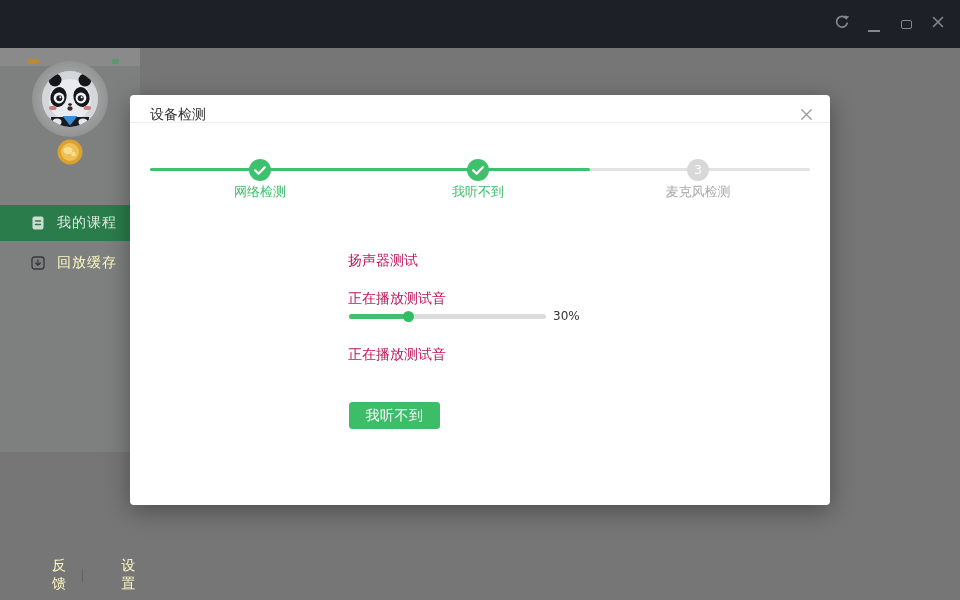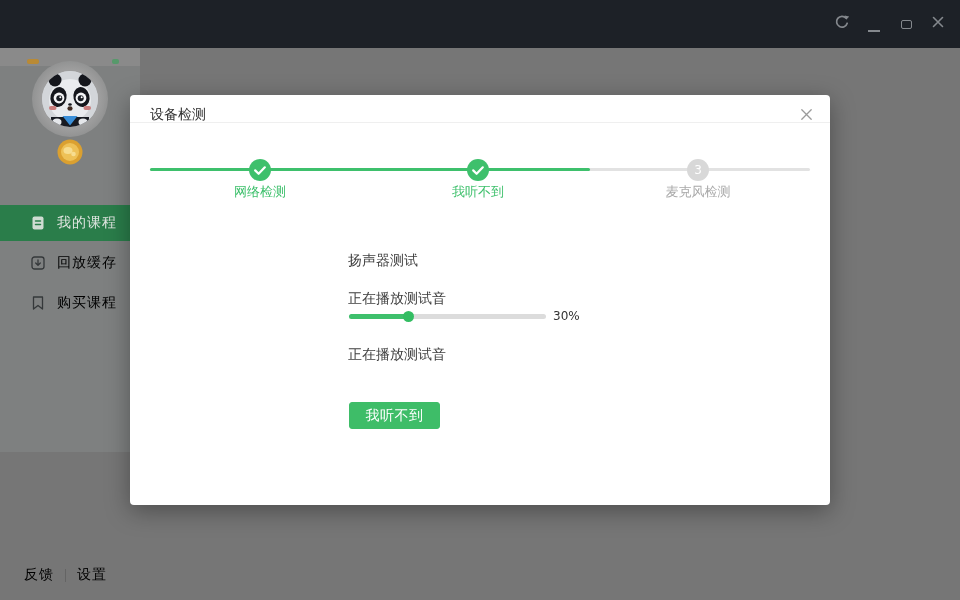--- a/index.html
+++ b/index.html
@@ -19,25 +19,25 @@
   .profile-band { position:absolute; left:0; top:0; width:140px; height:18px; background:#8a8a8a; }
   .speck-orange { position:absolute; left:27px; bottom:2px; width:12px; height:5px; border-radius:2px; background:#b98a35; }
   .speck-green  { position:absolute; left:112px; bottom:2px; width:7px; height:5px; border-radius:2px; background:#57996b; }
   .avatar-halo { position:absolute; left:32px; top:13px; width:76px; height:76px; border-radius:50%;
                  background:radial-gradient(circle,#9e9e9e 55%, #7e8080 96%); }
   .avatar { position:absolute; left:42px; top:23px; width:56px; height:56px; border-radius:50%; overflow:hidden; background:#d3d6da; cursor:pointer; }
   .coin { position:absolute; left:57px; top:91px; width:26px; height:26px; }
   .menu { position:absolute; left:0; top:157px; width:140px; }
   .menu-item { position:relative; width:140px; height:36px; display:flex; align-items:center; padding-left:30px; cursor:pointer; margin-bottom:4px; }
   .menu-item .mi-icon { width:16px; height:16px; margin-right:11px; flex:0 0 16px; }
-  .menu-item .mi-label { font-size:14px; color:#000000; letter-spacing:1px; }
+  .menu-item .mi-label { font-size:14px; color:#fef9c3; letter-spacing:1px; }
   .menu-item.active { background:#2a7d4a; }
   .menu-item.active .mi-label { color:#dfe5e0; }
   .side-footer { position:absolute; left:24px; top:517px; height:20px; display:flex; align-items:center; }
-  .side-footer .flink { font-size:14px; color:#000000; cursor:pointer; letter-spacing:1px; }
+  .side-footer .flink { font-size:14px; color:#fef9c3; cursor:pointer; letter-spacing:1px;margin-left:28px; }
   .side-footer .fdiv { width:1px; height:13px; background:#646464; margin:0 11px; }
 
   
   .modal { position:absolute; left:130px; top:95px; width:700px; height:410px; background:#ffffff;
            border-radius:4px; box-shadow:0 6px 24px rgba(0,0,0,0.35); z-index:60; }
   .modal-header { position:relative; height:28px; border-bottom:1px solid #efefef; }
   .modal-title { position:absolute; left:20px; top:0; line-height:38px; font-size:14px; color:#333; }
   .modal-close { position:absolute; right:10px; top:0; width:28px; height:38px; display:flex; align-items:center; justify-content:center; cursor:pointer; }
 
   
@@ -46,21 +46,21 @@
   .step-dot { position:absolute; top:64px; width:22px; height:22px; border-radius:50%; display:flex; align-items:center; justify-content:center; }
   .step-dot.done { background:#3ec06c; }
   .step-dot.pending { background:#d8d8d8; color:#ffffff; font-size:12px; }
   .dot-1 { left:119px; } .dot-2 { left:337px; } .dot-3 { left:557px; }
   .step-label { position:absolute; top:88px; width:100px; text-align:center; font-size:13px; }
   .step-label.done { color:#3ec06c; }
   .step-label.pending { color:#a9a9a9; }
   .lab-1 { left:80px; } .lab-2 { left:298px; } .lab-3 { left:518px; }
 
   
-  .m-text { position:absolute; left:218px; font-size:14px; color:#404040; }
+  .m-text { position:absolute; left:218px; font-size:14px; color:#be185d; }
   .t-section { top:157px; }
   .t-play1 { top:195px; }
   .t-play2 { top:251px; }
   .slider { position:absolute; left:219px; top:215px; width:197px; height:12px; cursor:pointer; }
   .slider .track { position:absolute; left:0; top:4px; width:197px; height:5px; border-radius:3px; background:#dcdcdc; }
   .slider .fill { position:absolute; left:0; top:4px; height:5px; border-radius:3px; background:#3ec06c; }
   .slider .handle { position:absolute; top:1px; width:11px; height:11px; border-radius:50%; background:#33bd62; cursor:grab; }
   .pct { position:absolute; left:423px; top:214px; font-size:12px; color:#333; }
   .btn-row { position:absolute; left:219px; top:307px; display:flex;gap:18px; }
   .btn { height:27px; border-radius:3px; font-size:14px; display:flex; align-items:center; justify-content:center; cursor:pointer; letter-spacing:0.5px; }
@@ -151,28 +151,20 @@
       </div>
       <div class="menu-item">
         <span class="mi-icon">
           <svg width="16" height="16" viewBox="0 0 16 16">
             <rect x="2" y="2" width="12" height="12" rx="2.5" fill="none" stroke="#35383a" stroke-width="1.3"></rect>
             <path d="M8 4.8 V10 M5.7 8 L8 10.4 L10.3 8" fill="none" stroke="#35383a" stroke-width="1.3" stroke-linecap="round" stroke-linejoin="round"></path>
           </svg>
         </span>
         <span class="mi-label">回放缓存</span>
       </div>
-      <div class="menu-item">
-        <span class="mi-icon">
-          <svg width="16" height="16" viewBox="0 0 16 16">
-            <path d="M3.5 2 H12.5 V14 L8 10.4 L3.5 14 Z" fill="none" stroke="#35383a" stroke-width="1.3" stroke-linejoin="round"></path>
-          </svg>
-        </span>
-        <span class="mi-label">购买课程</span>
-      </div>
     </div>
 
     <div class="side-footer">
       <span class="flink">反馈</span>
       <span class="fdiv"></span>
       <span class="flink">设置</span>
     </div>
   </div>
 
   <div class="modal">

